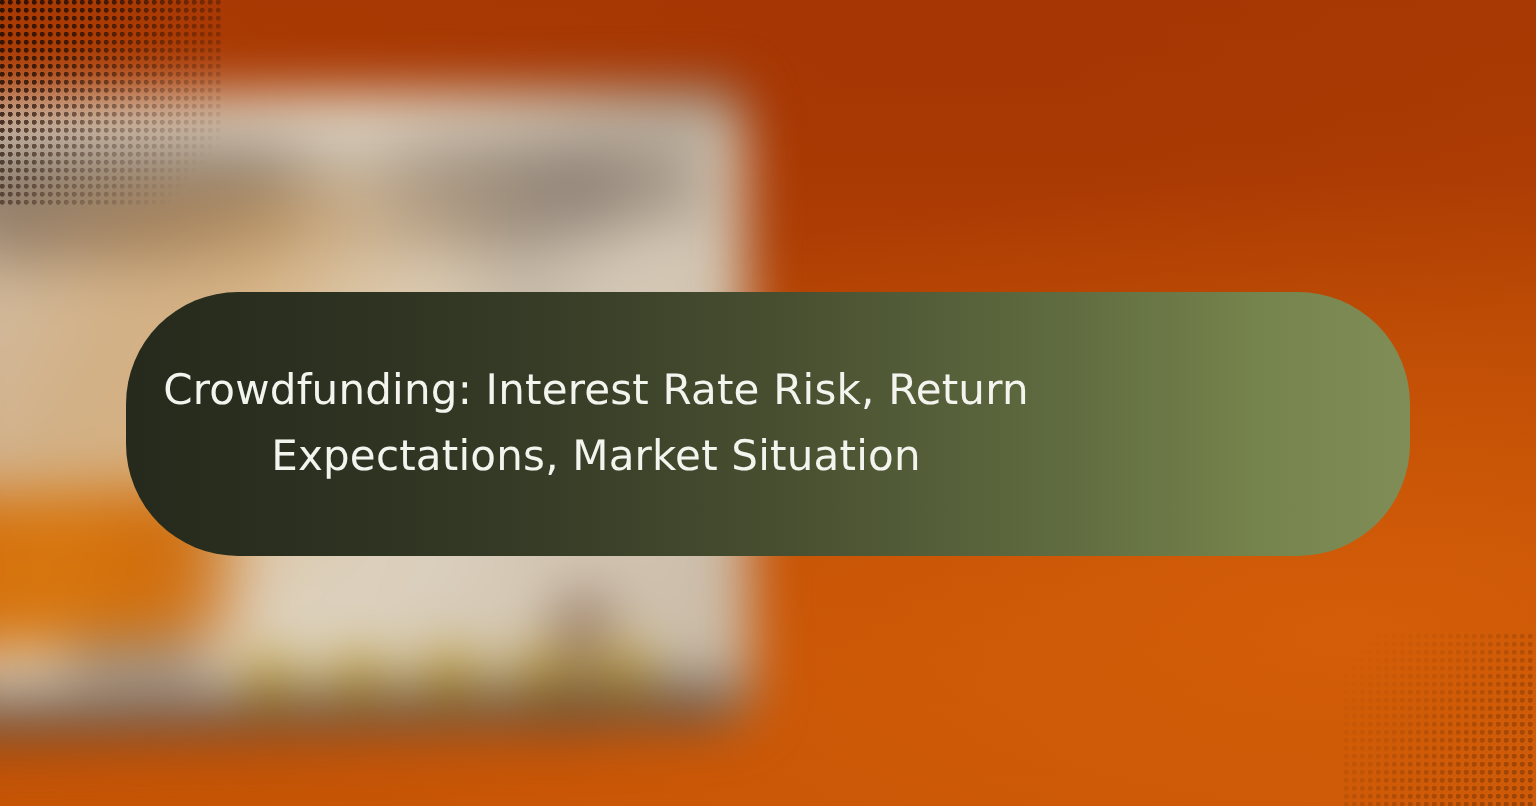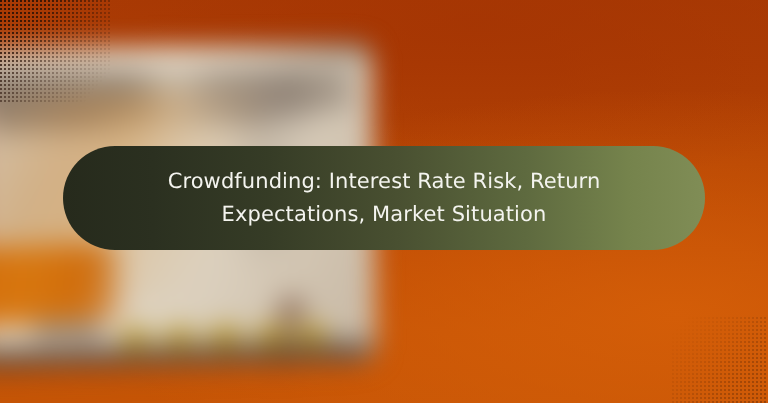--- a/index.html
+++ b/index.html
@@ -221,33 +221,33 @@
     -webkit-mask-image: linear-gradient(311deg, #000 0%, rgba(0,0,0,0.75) 30%, rgba(0,0,0,0.25) 62%, rgba(0,0,0,0) 92%);
     mask-image: linear-gradient(311deg, #000 0%, rgba(0,0,0,0.75) 30%, rgba(0,0,0,0.25) 62%, rgba(0,0,0,0) 92%);
   }
 
   
   .title-pill {
     position: absolute;
     left: 63px;
     top: 146px;
     width: 642px;
-    height: 104px;
+    height: 132px;
     border-radius: 56px;
     background: linear-gradient(90deg,
       #262a1c 0%,
       #2b3020 14%,
       #363c26 32%,
       #495031 52%,
       #5e6a3f 72%,
       #75834c 88%,
       #808d56 100%);
     display: flex;
     align-items: center;
-    justify-content: center;
+    justify-content: flex-start;
   }
   .title-text {
     width: 470px;
     text-align: center;
     color: #f4f4ef;
     font-size: 21px;
     line-height: 33px;
     font-weight: 400;
     letter-spacing: 0.1px;
     text-rendering: geometricPrecision;

